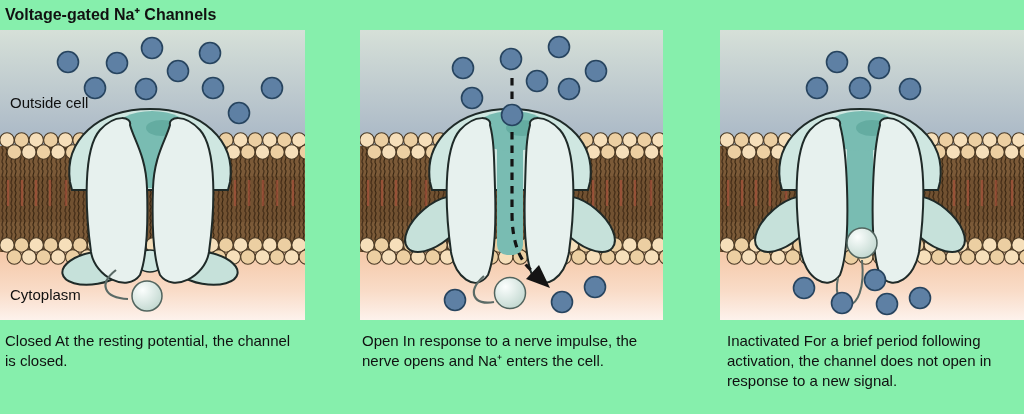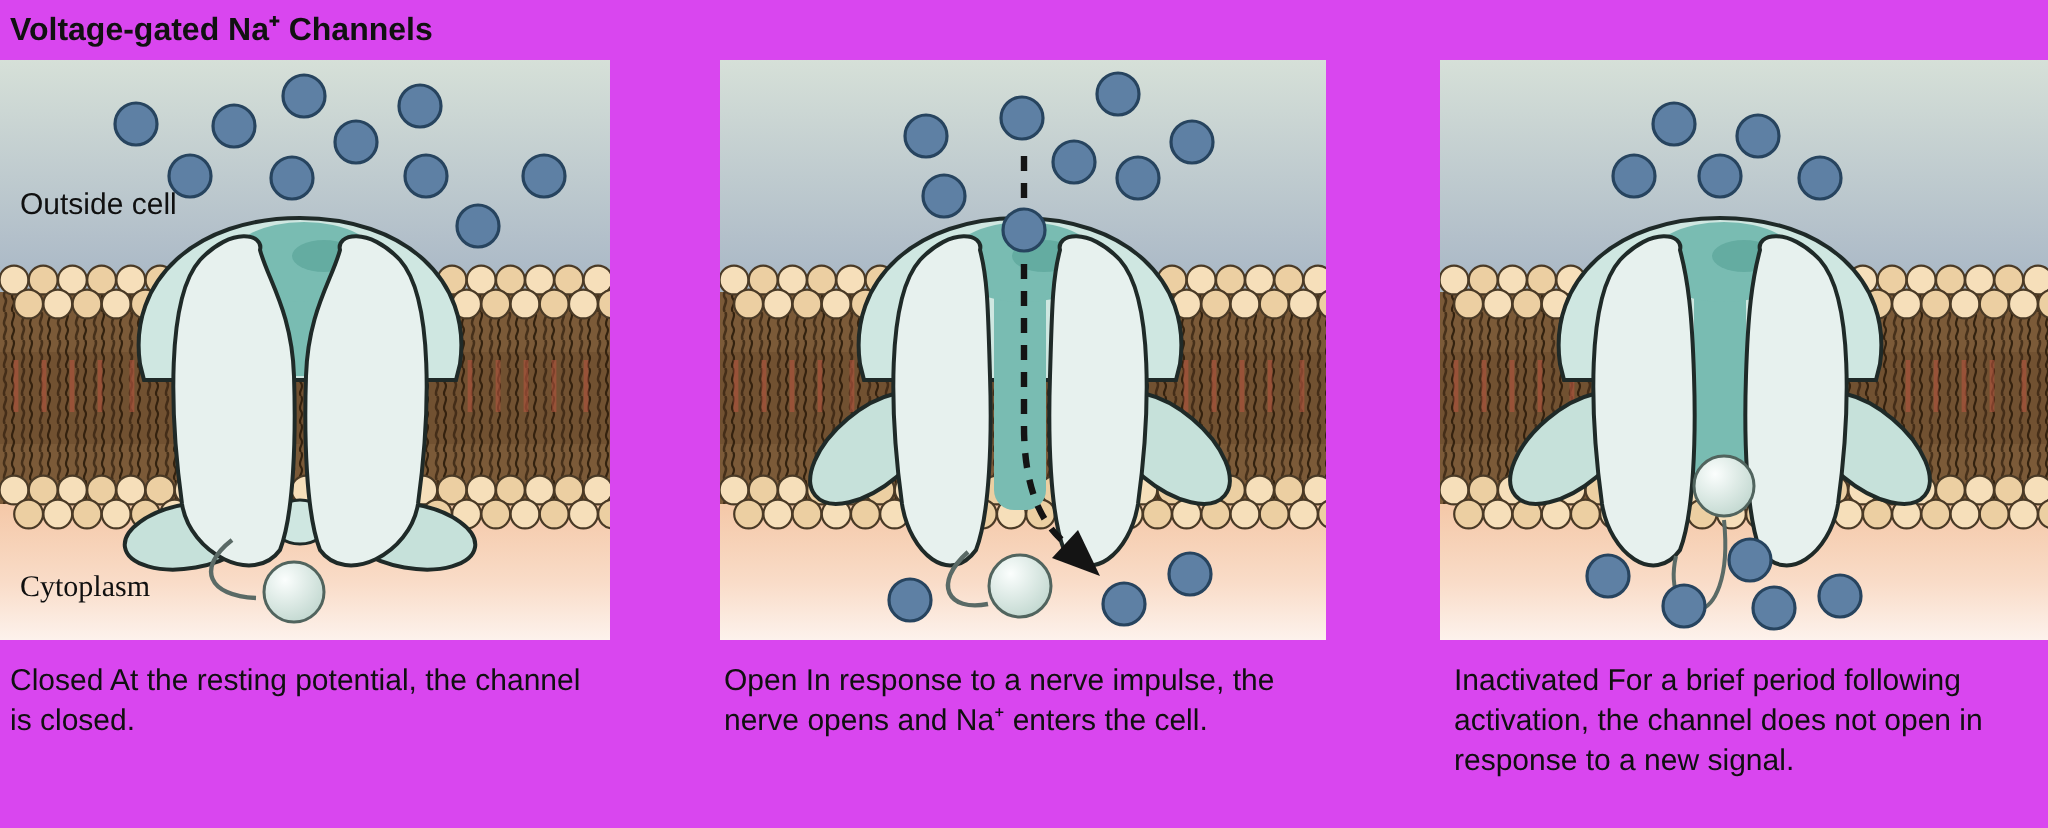--- a/index.html
+++ b/index.html
@@ -1,23 +1,23 @@
 <!DOCTYPE html>
 <html><head>
 <meta charset="utf-8">
 <style>
   html,body{margin:0;padding:0;background:#ffffff;}
-  #stage{position:relative;width:1024px;height:414px;background:#d946ef;
+  #stage{position:relative;width:1024px;height:414px;background:#86efac;
          font-family:"Liberation Sans",sans-serif;overflow:hidden;}
   .title{position:absolute;left:5px;top:3px;font-size:16px;font-weight:bold;color:#111;}
   .panel{position:absolute;top:30px;height:290px;}
   .panel svg{display:block;}
   .lbl{position:absolute;font-size:15px;color:#101010;}
   .lbl-outside{left:10px;top:64px;}
-  .lbl-cyto{left:10px;top:256px;font-family:Liberation Serif, serif;}
+  .lbl-cyto{left:10px;top:256px;}
   .caption{position:absolute;top:331px;font-size:15px;line-height:20px;color:#101010;margin:0;}
   .caption b{font-weight:normal;}
 </style>
 </head>
 <body>
 
 <div id="stage">
   <div class="title">Voltage-gated Na⁺ Channels</div>
 
 <div class="panel" style="left: 0px; width: 356px;">

